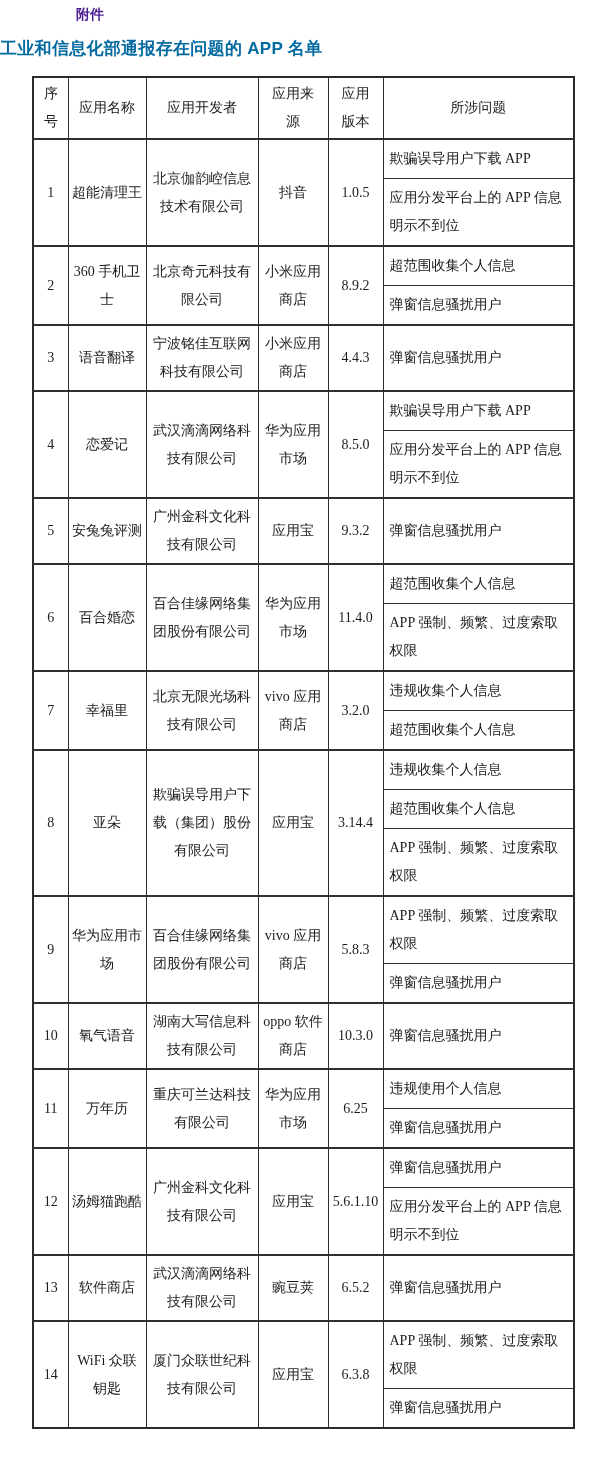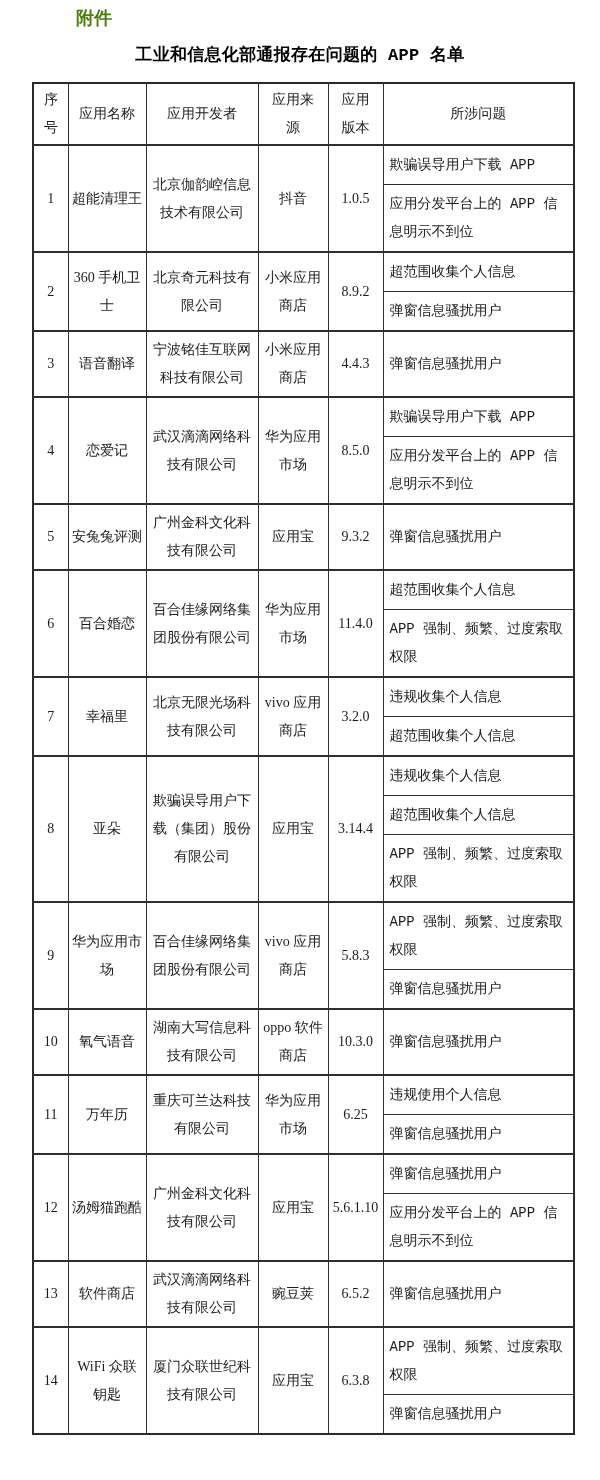--- a/index.html
+++ b/index.html
@@ -14,31 +14,31 @@
     height: 1480px;
     background: #ffffff;
     color: #1c1c1c;
     font-family: "Liberation Serif", serif;
     overflow: hidden;
   }
   .attachment {
     margin: 6px 0 0 76px;
     font-family: "Liberation Sans", sans-serif;
     font-weight: bold;
-    font-size: 18px;
-    color: #4d7c0f;
+    font-size: 14px;
+    color: #4c1d95;
   }
   .doc-title {
     margin: 13px 0 16px 0;
-    text-align: center;
-    font-family: Liberation Mono, monospace;
+    text-align: left;
+    font-family: Liberation Sans, sans-serif;
     font-weight: bold;
     font-size: 17px;
     letter-spacing: 0.3px;
-    color: #000000;
+    color: #0369a1;
   }
   table.app-table {
     margin-left: 32px;
     width: 541px;
     border-collapse: collapse;
     table-layout: fixed;
     border: 2px solid #2a2a2a;
   }
   .app-table th, .app-table td {
     border: 1px solid #2f2f2f;
@@ -55,21 +55,20 @@
     border-bottom-width: 2px;
     height: 52px;
     padding: 2px 10px;
   }
   .app-table tr.row-start td {
     border-top-width: 2px;
   }
   .app-table td.issue {
     text-align: left;
     padding: 5px 6px;
-    font-family: Liberation Mono, monospace;
   }
 </style>
 </head>
 <body>
 
 <div class="page">
   <div class="attachment">附件</div>
   <div class="doc-title">工业和信息化部通报存在问题的 APP 名单</div>
 
   <table class="app-table">

